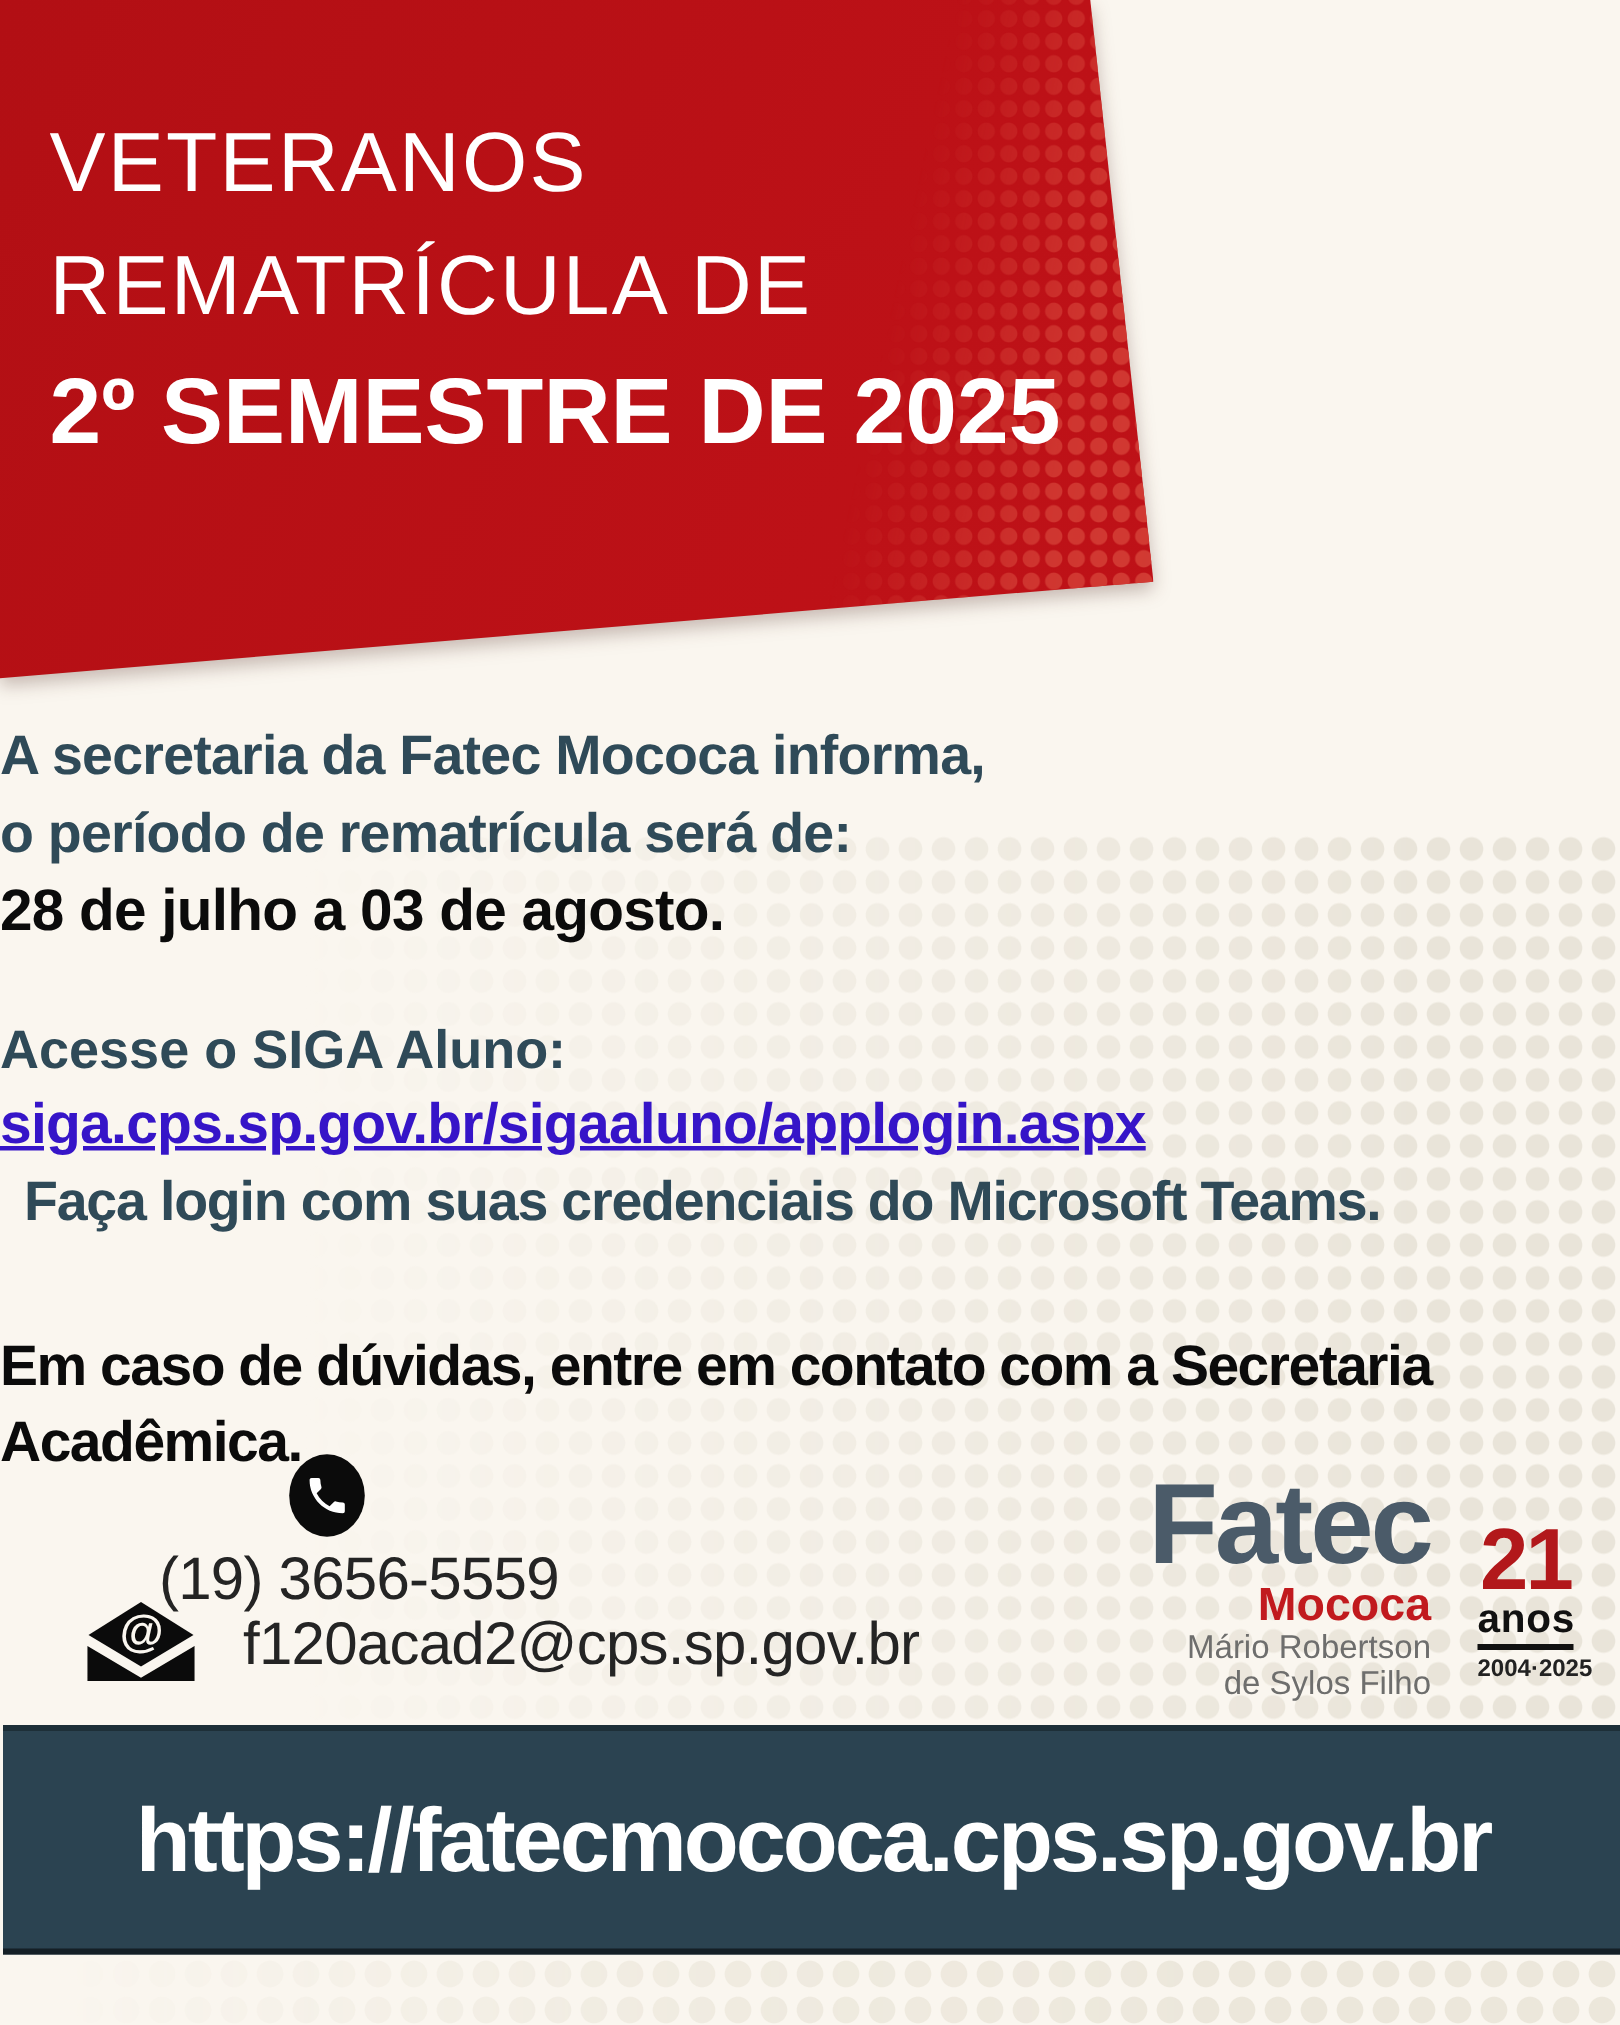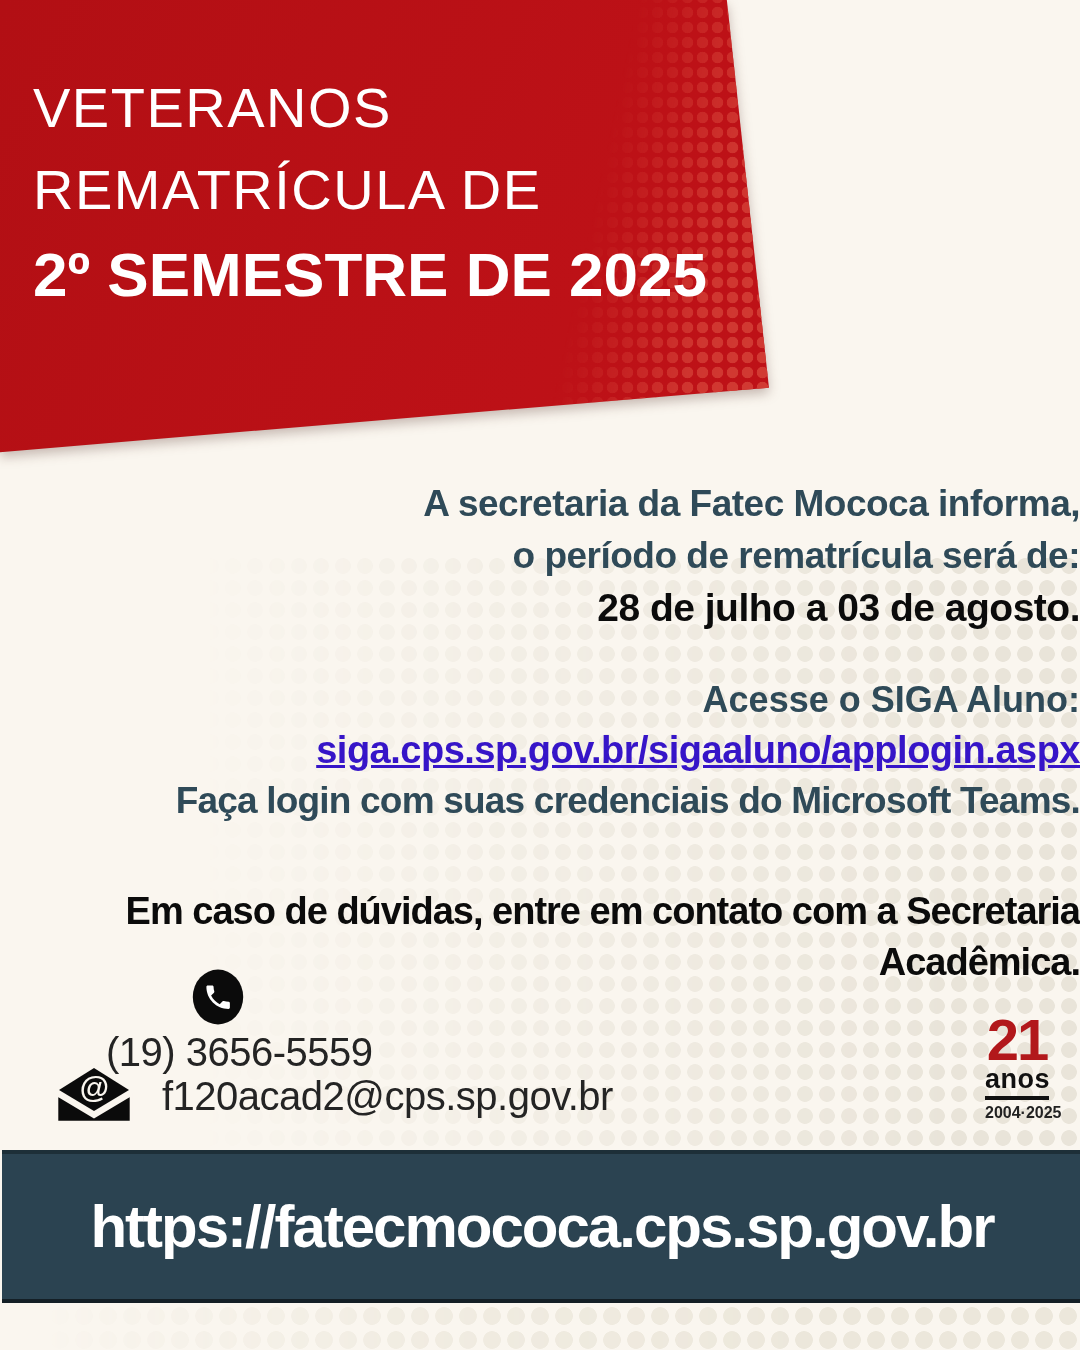--- a/index.html
+++ b/index.html
@@ -57,21 +57,21 @@
   .banner-text { position: absolute; left: 33px; top: 80px; color: #ffffff; }
   .banner-line { line-height: 1; white-space: nowrap; }
   .banner-line.light {
     font-size: 56px; font-weight: 400; letter-spacing: 1.5px; margin-bottom: 26px;
   }
   .banner-line.heavy {
     font-size: 62px; font-weight: 700; letter-spacing: 0px; margin-top: 4px;
   }
 
   
-  .centerblock { position: absolute; left: 0; width: 1080px; text-align: right; }
+  .centerblock { position: absolute; left: 0; width: 1080px; text-align: left; }
   .announce { top: 478px; }
   .announce .l { font-size: 37px; font-weight: 700; color: #2f4a58; line-height: 52px; letter-spacing: -0.5px; }
   .announce .l.dates { color: #0b0b0b; font-size: 39px; }
 
   .siga { top: 676px; }
   .siga .head { font-size: 36px; font-weight: 700; color: #2f4a58; line-height: 48px; }
   .siga .link { font-size: 38px; font-weight: 700; color: #3615c8; line-height: 52px; letter-spacing: -0.5px; cursor: pointer; text-decoration: underline; }
   .siga .note { font-size: 37px; font-weight: 700; color: #2f4a58; line-height: 50px; letter-spacing: -0.8px; padding-left: 16px; }
 
   .doubts { top: 886px; }
@@ -165,20 +165,26 @@
         <polygon points="5,26 40,4 75,26 40,47" fill="#0b0b0b"></polygon>
 
         <polygon points="3,31 40,53 77,31 77,58 3,58" fill="#0b0b0b" stroke="#faf6ef" stroke-width="2.6"></polygon>
 
         <text x="40" y="34" text-anchor="middle" font-family="Liberation Sans, sans-serif" font-size="30" font-weight="700" font-style="italic" fill="#faf6ef">@</text>
       </svg>
     </span>
     <span class="contact-text">f120acad2@cps.sp.gov.br</span>
   </div>
 
+  <div class="fatec-logo">
+    <div class="name">Fatec</div>
+    <div class="unit">Mococa</div>
+    <div class="patron">Mário Robertson</div>
+    <div class="patron">de Sylos Filho</div>
+  </div>
 
   <div class="anos-logo">
     <div class="num">21</div>
     <div class="word">anos</div>
     <div class="years">2004·2025</div>
   </div>
 
   <div class="url-bar">
     <span class="url">https://fatecmococa.cps.sp.gov.br</span>
   </div>

